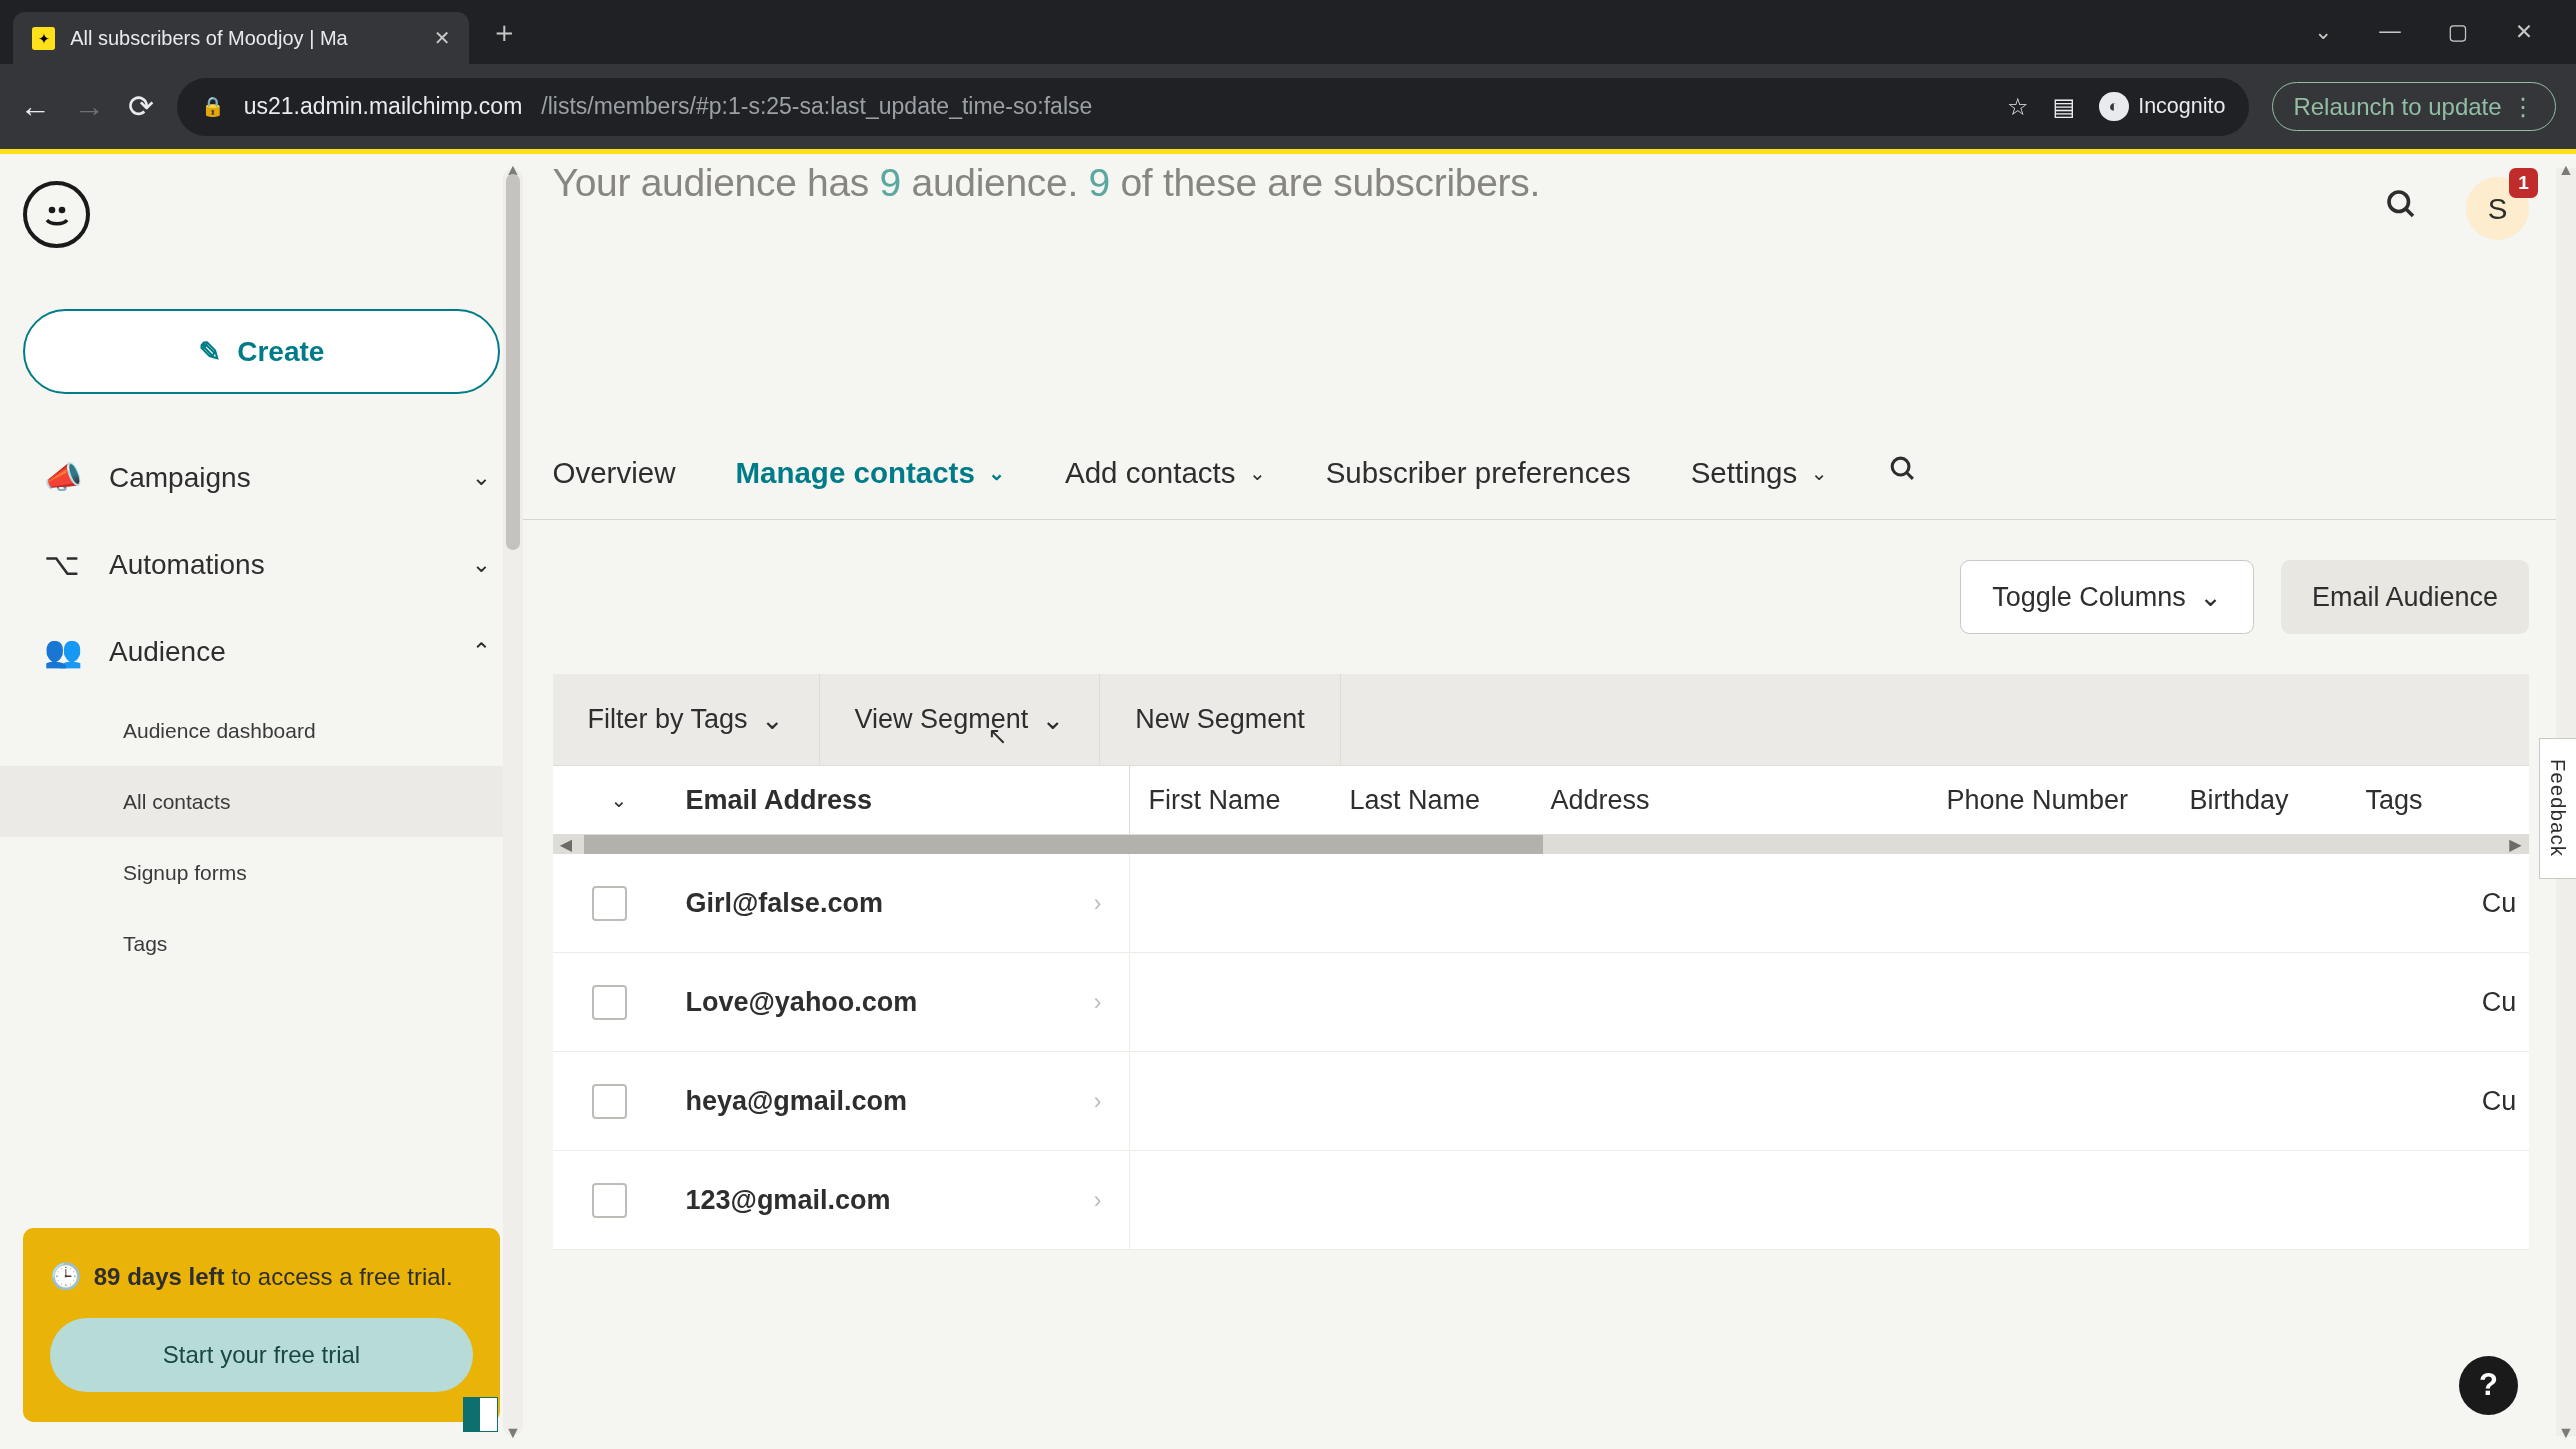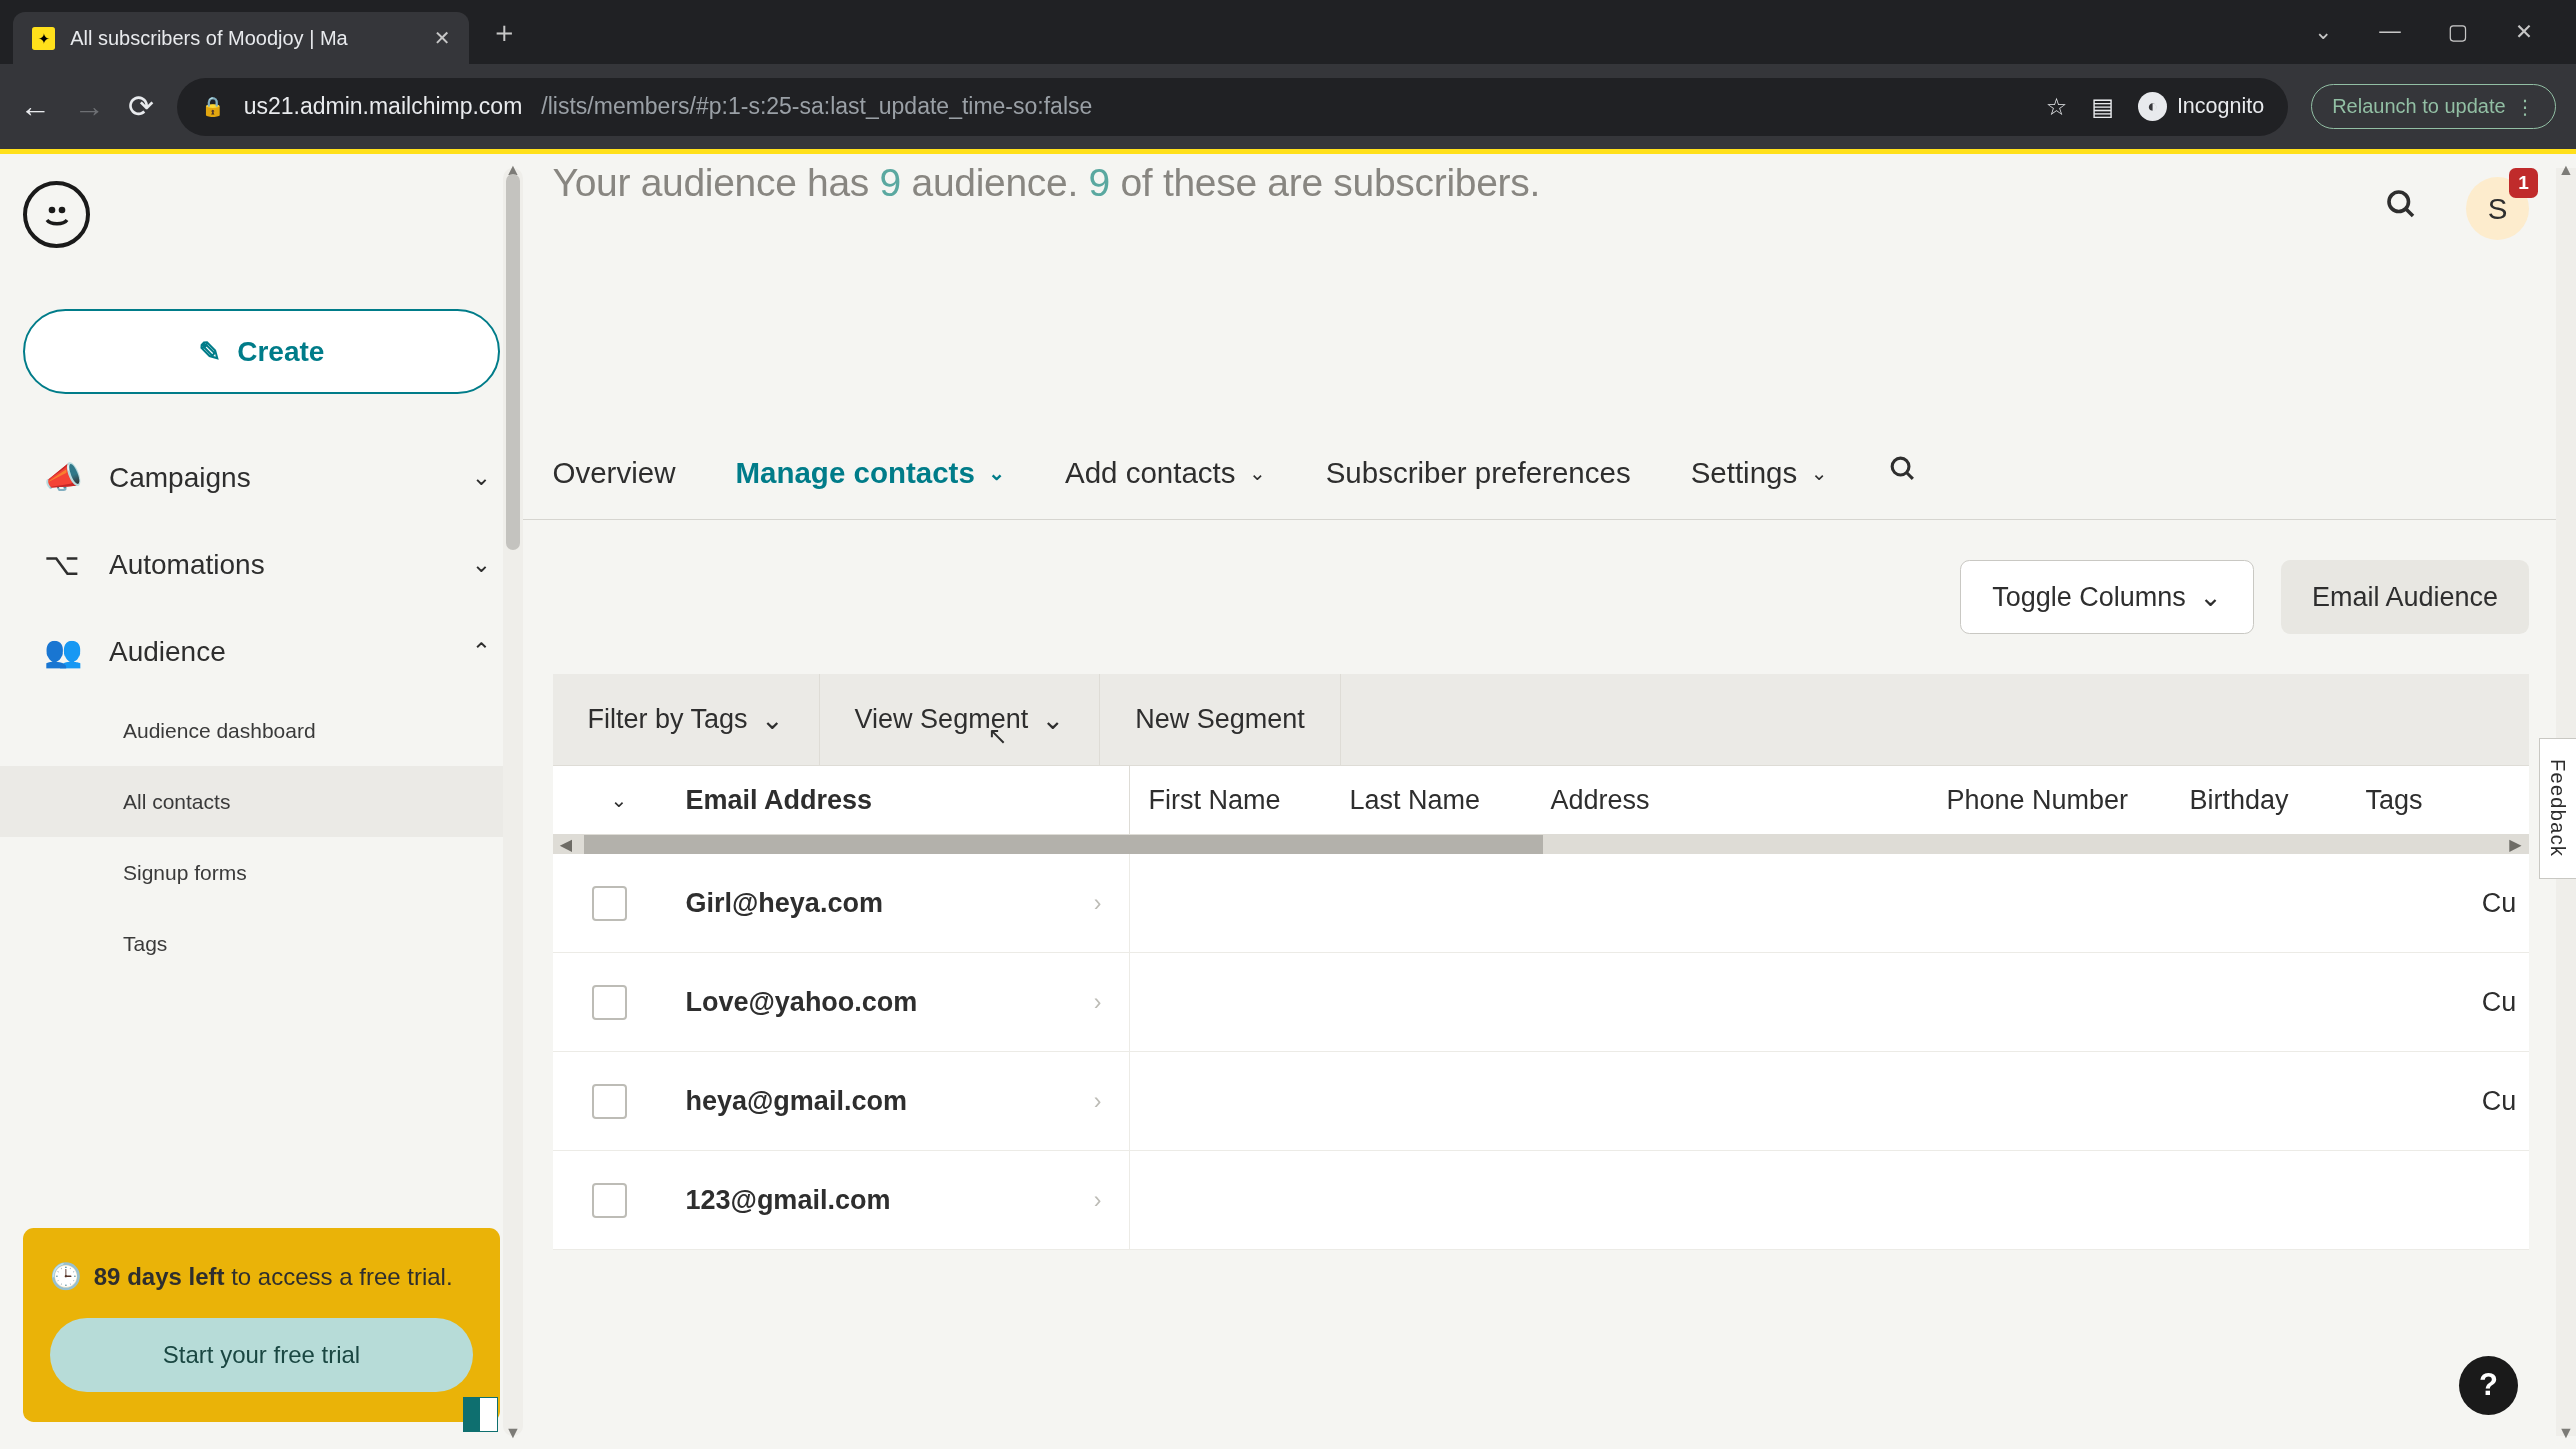--- a/index.html
+++ b/index.html
@@ -156,21 +156,21 @@
   justify-content: center;
   color: #35363a;
   font-size: 17.4px;
 }
 
 .relaunch-btn {
   border: 1.3px solid #92bfa4;
   color: #92bfa4;
   border-radius: 27px;
   padding: 9.4px 20px;
-  font-size: 20px;
+  font-size: 24px;
   display: flex;
   align-items: center;
   gap: 9.4px;
 }
 
 .brand-bar {
   height: 5.4px;
   background: #ffe01b;
 }
 
@@ -735,21 +735,21 @@
         <span class="harrow l">◀</span>
         <div class="hthumb"></div>
         <span class="harrow r">▶</span>
       </div>
 
       <div class="trow">
         <div class="td sel">
             <div class="checkbox"></div>
           </div>
         <div class="td email">
-          <span>Girl@heya.com</span>
+          <span>Girl@false.com</span>
           <span class="row-chev">›</span>
         </div>
         <div class="td fill"></div>
         <div class="td tags">Cu</div>
       </div>
       <div class="trow">
         <div class="td sel">
             <div class="checkbox"></div>
           </div>
         <div class="td email">

